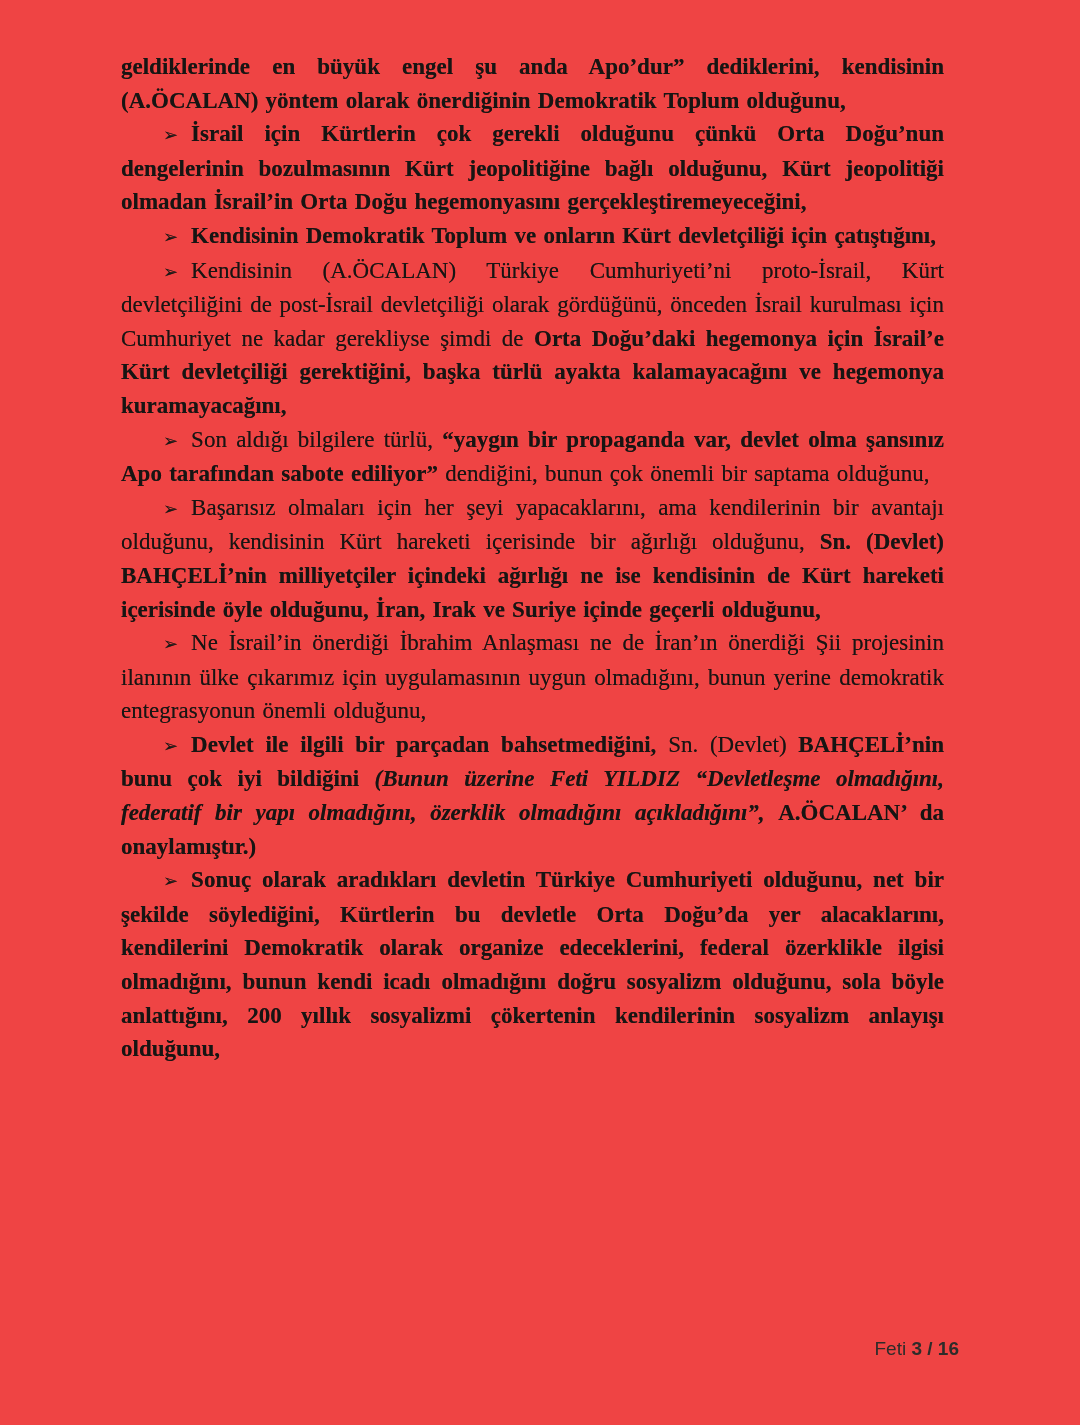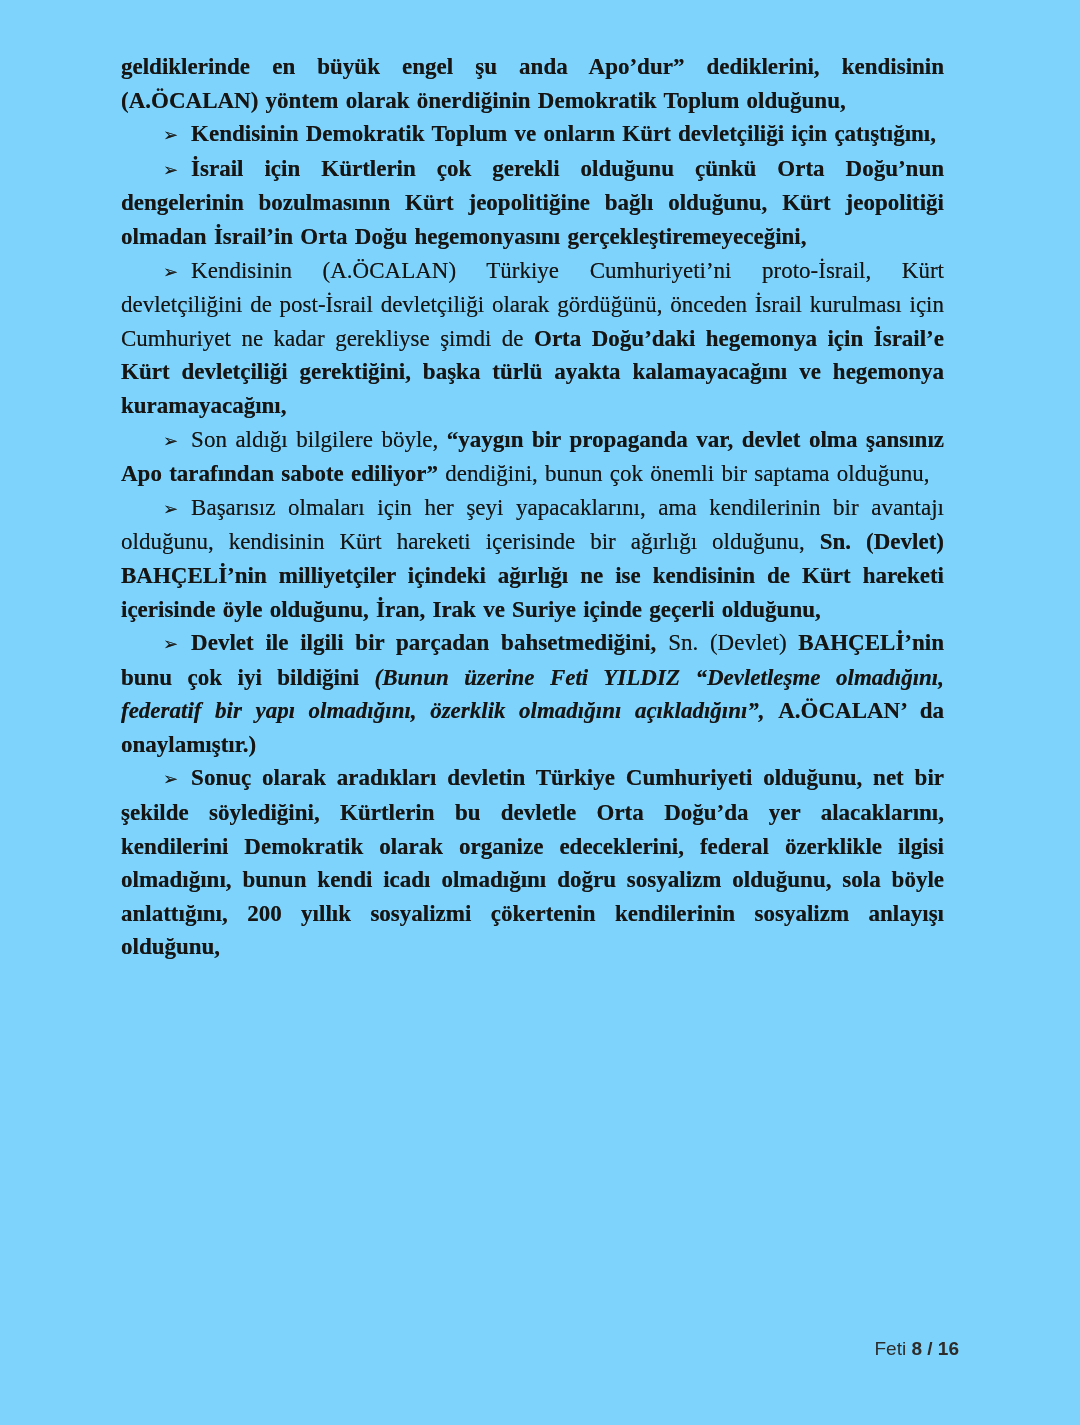--- a/index.html
+++ b/index.html
@@ -4,21 +4,21 @@
 <style>
   html, body {
     margin: 0;
     padding: 0;
     background: #ffffff;
   }
   .page {
     position: relative;
     width: 1080px;
     height: 1425px;
-    background: #7dd3fc;
+    background: #ef4444;
     overflow: hidden;
     font-family: "Liberation Serif", serif;
   }
   .text-block {
     position: absolute;
     left: 121px;
     top: 50px;
     width: 823px;
   }
   .para {
@@ -51,24 +51,25 @@
     white-space: nowrap;
   }
   .footer .b { font-weight: bold; }
 </style>
 </head>
 <body>
 
 <div class="page">
   <div class="text-block">
       <p class="para"><span class="b">geldiklerinde en büyük engel şu anda Apo’dur” dediklerini, kendisinin (A.ÖCALAN) yöntem olarak önerdiğinin Demokratik Toplum olduğunu,</span></p>
+      <p class="para bullet"><span class="bullet-glyph">➢</span><span class="b">İsrail için Kürtlerin çok gerekli olduğunu çünkü Orta Doğu’nun dengelerinin bozulmasının Kürt jeopolitiğine bağlı olduğunu, Kürt jeopolitiği olmadan İsrail’in Orta Doğu hegemonyasını gerçekleştiremeyeceğini,</span></p>
       <p class="para bullet"><span class="bullet-glyph">➢</span><span class="b">Kendisinin Demokratik Toplum ve onların Kürt devletçiliği için çatıştığını,</span></p>
-      <p class="para bullet"><span class="bullet-glyph">➢</span><span class="b">İsrail için Kürtlerin çok gerekli olduğunu çünkü Orta Doğu’nun dengelerinin bozulmasının Kürt jeopolitiğine bağlı olduğunu, Kürt jeopolitiği olmadan İsrail’in Orta Doğu hegemonyasını gerçekleştiremeyeceğini,</span></p>
       <p class="para bullet"><span class="bullet-glyph">➢</span><span>Kendisinin (A.ÖCALAN) Türkiye Cumhuriyeti’ni proto-İsrail, Kürt devletçiliğini de post-İsrail devletçiliği olarak gördüğünü, önceden İsrail kurulması için Cumhuriyet ne kadar gerekliyse şimdi de </span><span class="b">Orta Doğu’daki hegemonya için İsrail’e Kürt devletçiliği gerektiğini, başka türlü ayakta kalamayacağını ve hegemonya kuramayacağını,</span></p>
-      <p class="para bullet"><span class="bullet-glyph">➢</span><span>Son aldığı bilgilere böyle, </span><span class="b">“yaygın bir propaganda var, devlet olma şansınız Apo tarafından sabote ediliyor”</span><span> dendiğini, bunun çok önemli bir saptama olduğunu,</span></p>
+      <p class="para bullet"><span class="bullet-glyph">➢</span><span>Son aldığı bilgilere türlü, </span><span class="b">“yaygın bir propaganda var, devlet olma şansınız Apo tarafından sabote ediliyor”</span><span> dendiğini, bunun çok önemli bir saptama olduğunu,</span></p>
       <p class="para bullet"><span class="bullet-glyph">➢</span><span>Başarısız olmaları için her şeyi yapacaklarını, ama kendilerinin bir avantajı olduğunu, kendisinin Kürt hareketi içerisinde bir ağırlığı olduğunu, </span><span class="b">Sn. (Devlet) BAHÇELİ’nin milliyetçiler içindeki ağırlığı ne ise kendisinin de Kürt hareketi içerisinde öyle olduğunu, İran, Irak ve Suriye içinde geçerli olduğunu,</span></p>
+      <p class="para bullet"><span class="bullet-glyph">➢</span><span>Ne İsrail’in önerdiği İbrahim Anlaşması ne de İran’ın önerdiği Şii projesinin ilanının ülke çıkarımız için uygulamasının uygun olmadığını, bunun yerine demokratik entegrasyonun önemli olduğunu,</span></p>
       <p class="para bullet"><span class="bullet-glyph">➢</span><span class="b">Devlet ile ilgili bir parçadan bahsetmediğini, </span><span>Sn. (Devlet) </span><span class="b">BAHÇELİ’nin bunu çok iyi bildiğini </span><span class="b i">(Bunun üzerine Feti YILDIZ “Devletleşme olmadığını, federatif bir yapı olmadığını, özerklik olmadığını açıkladığını”, </span><span class="b">A.ÖCALAN’ da onaylamıştır.)</span></p>
       <p class="para bullet"><span class="bullet-glyph">➢</span><span class="b">Sonuç olarak aradıkları devletin Türkiye Cumhuriyeti olduğunu, net bir şekilde söylediğini, Kürtlerin bu devletle Orta Doğu’da yer alacaklarını, kendilerini Demokratik olarak organize edeceklerini, federal özerklikle ilgisi olmadığını, bunun kendi icadı olmadığını doğru sosyalizm olduğunu, sola böyle anlattığını, 200 yıllık sosyalizmi çökertenin kendilerinin sosyalizm anlayışı olduğunu,</span></p>
     </div>
   <div class="footer">
-    <span>Feti </span><span class="b">8 / 16</span>
+    <span>Feti </span><span class="b">3 / 16</span>
   </div>
 </div>
 
 </body></html>

